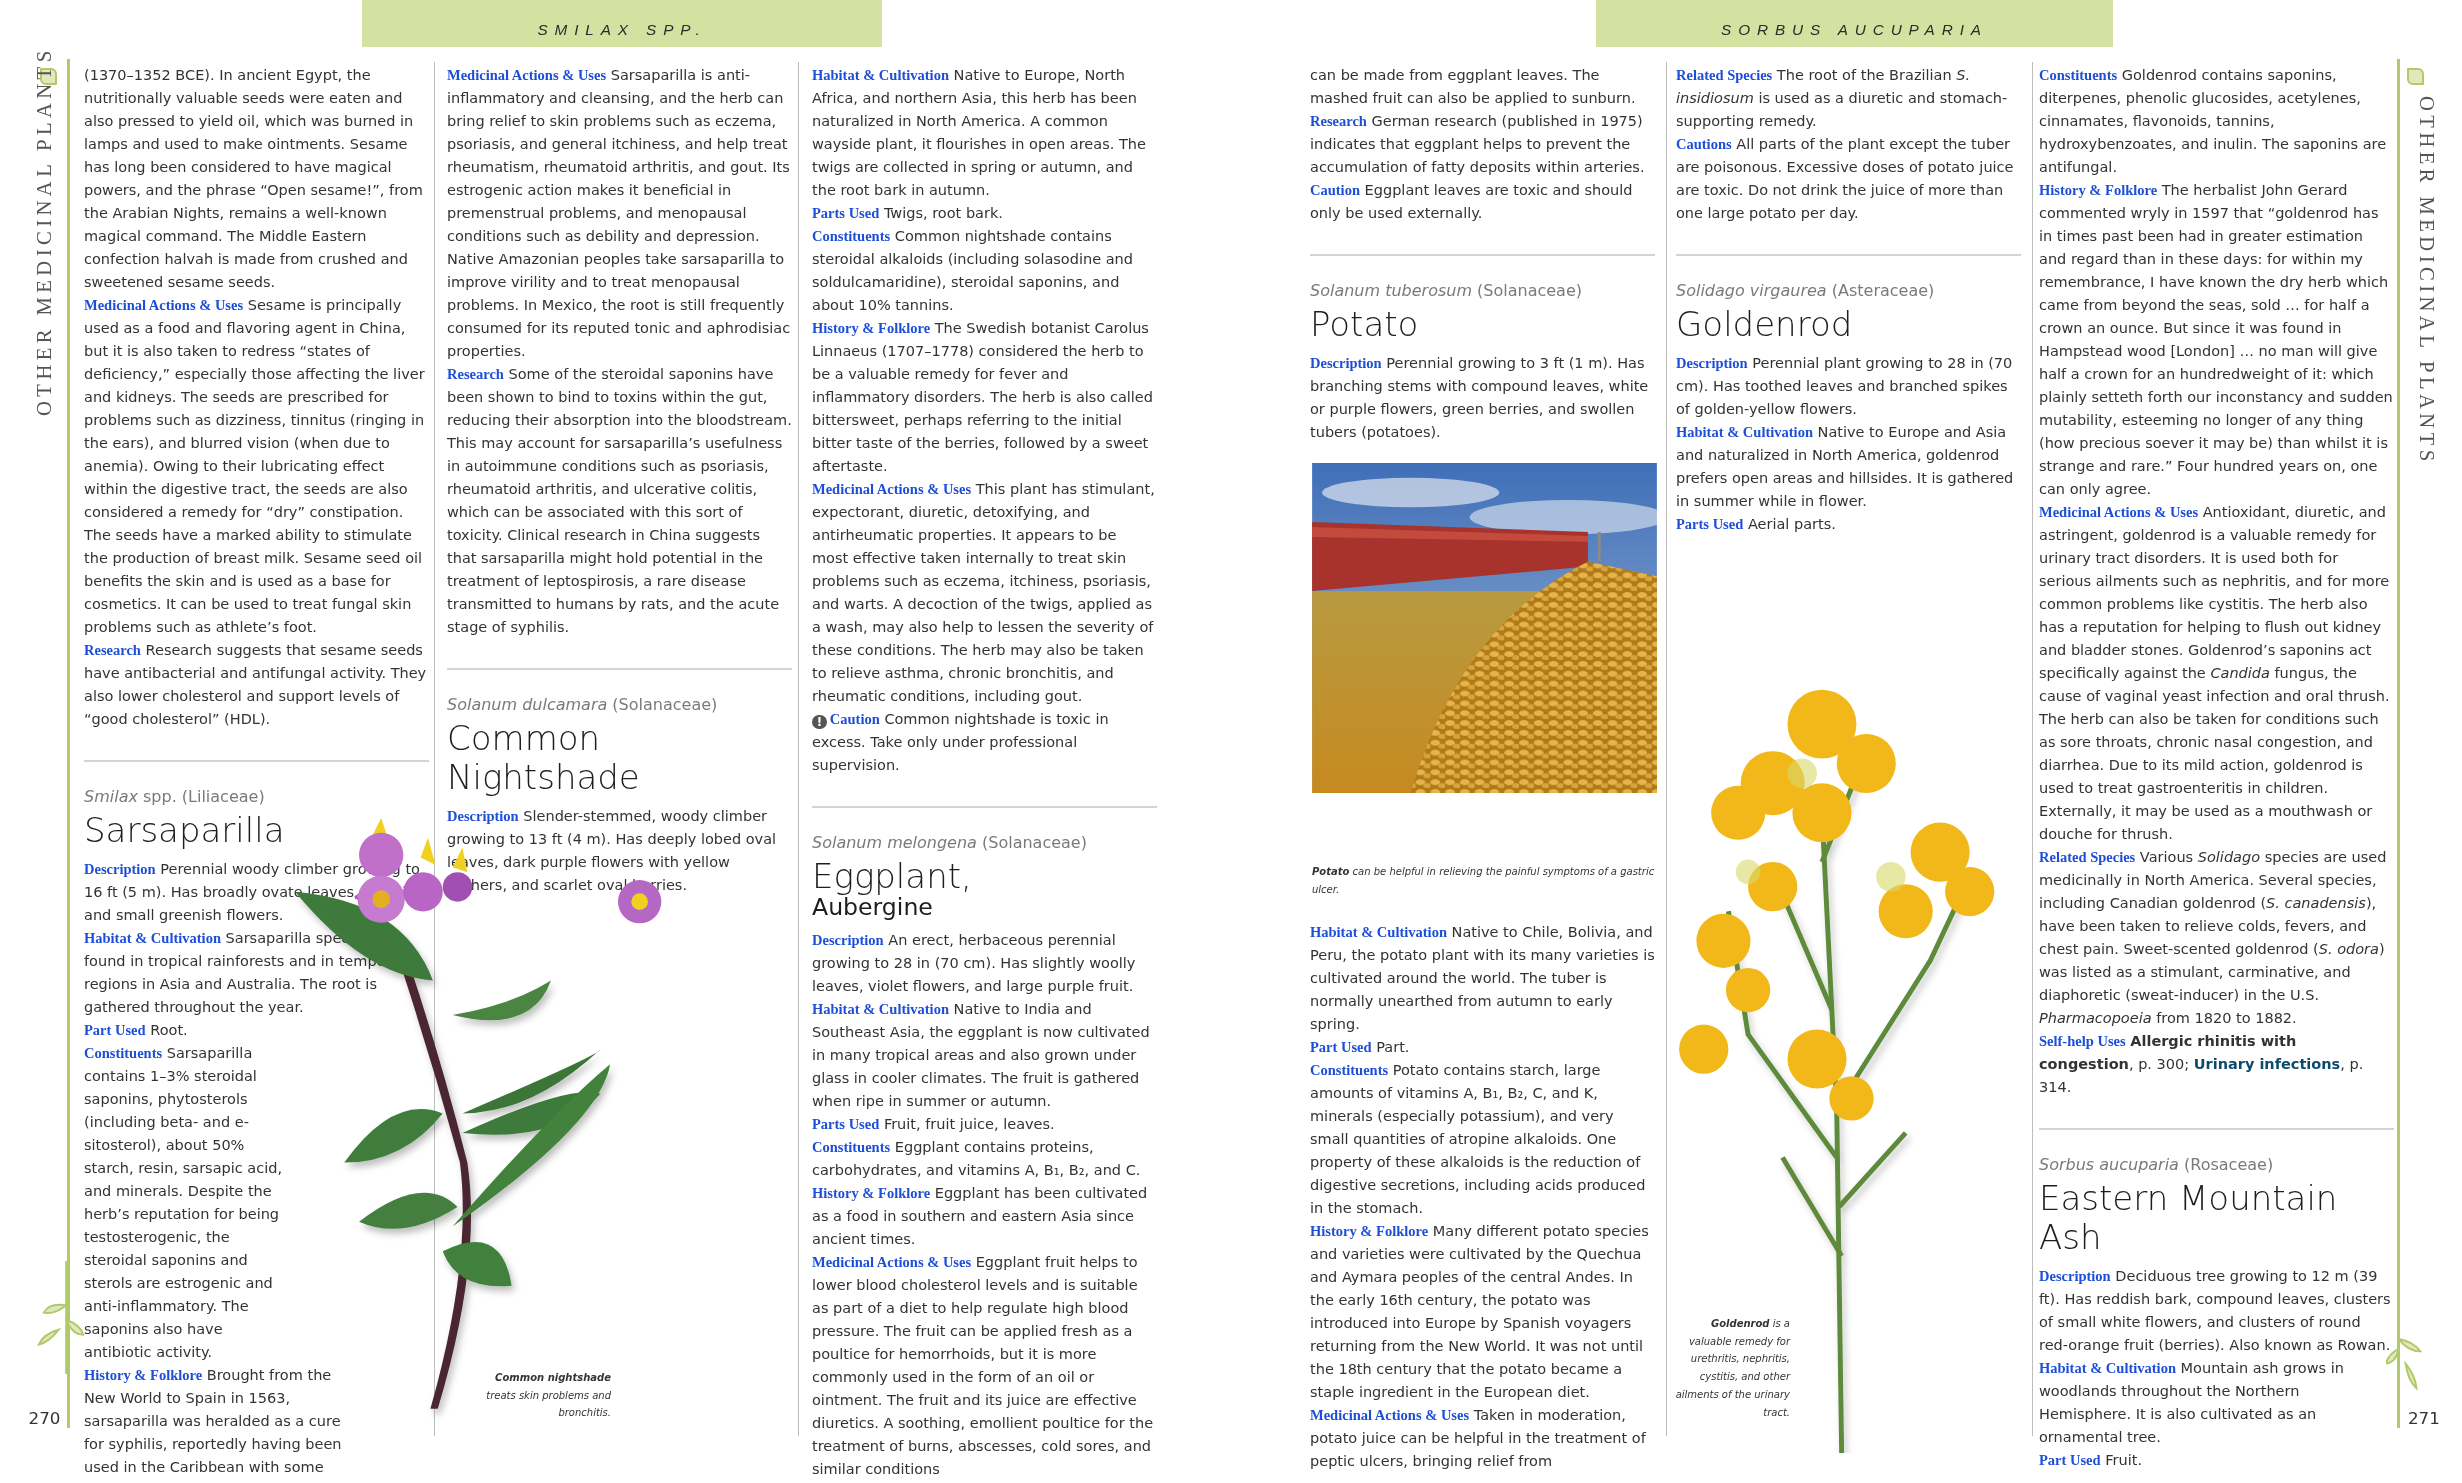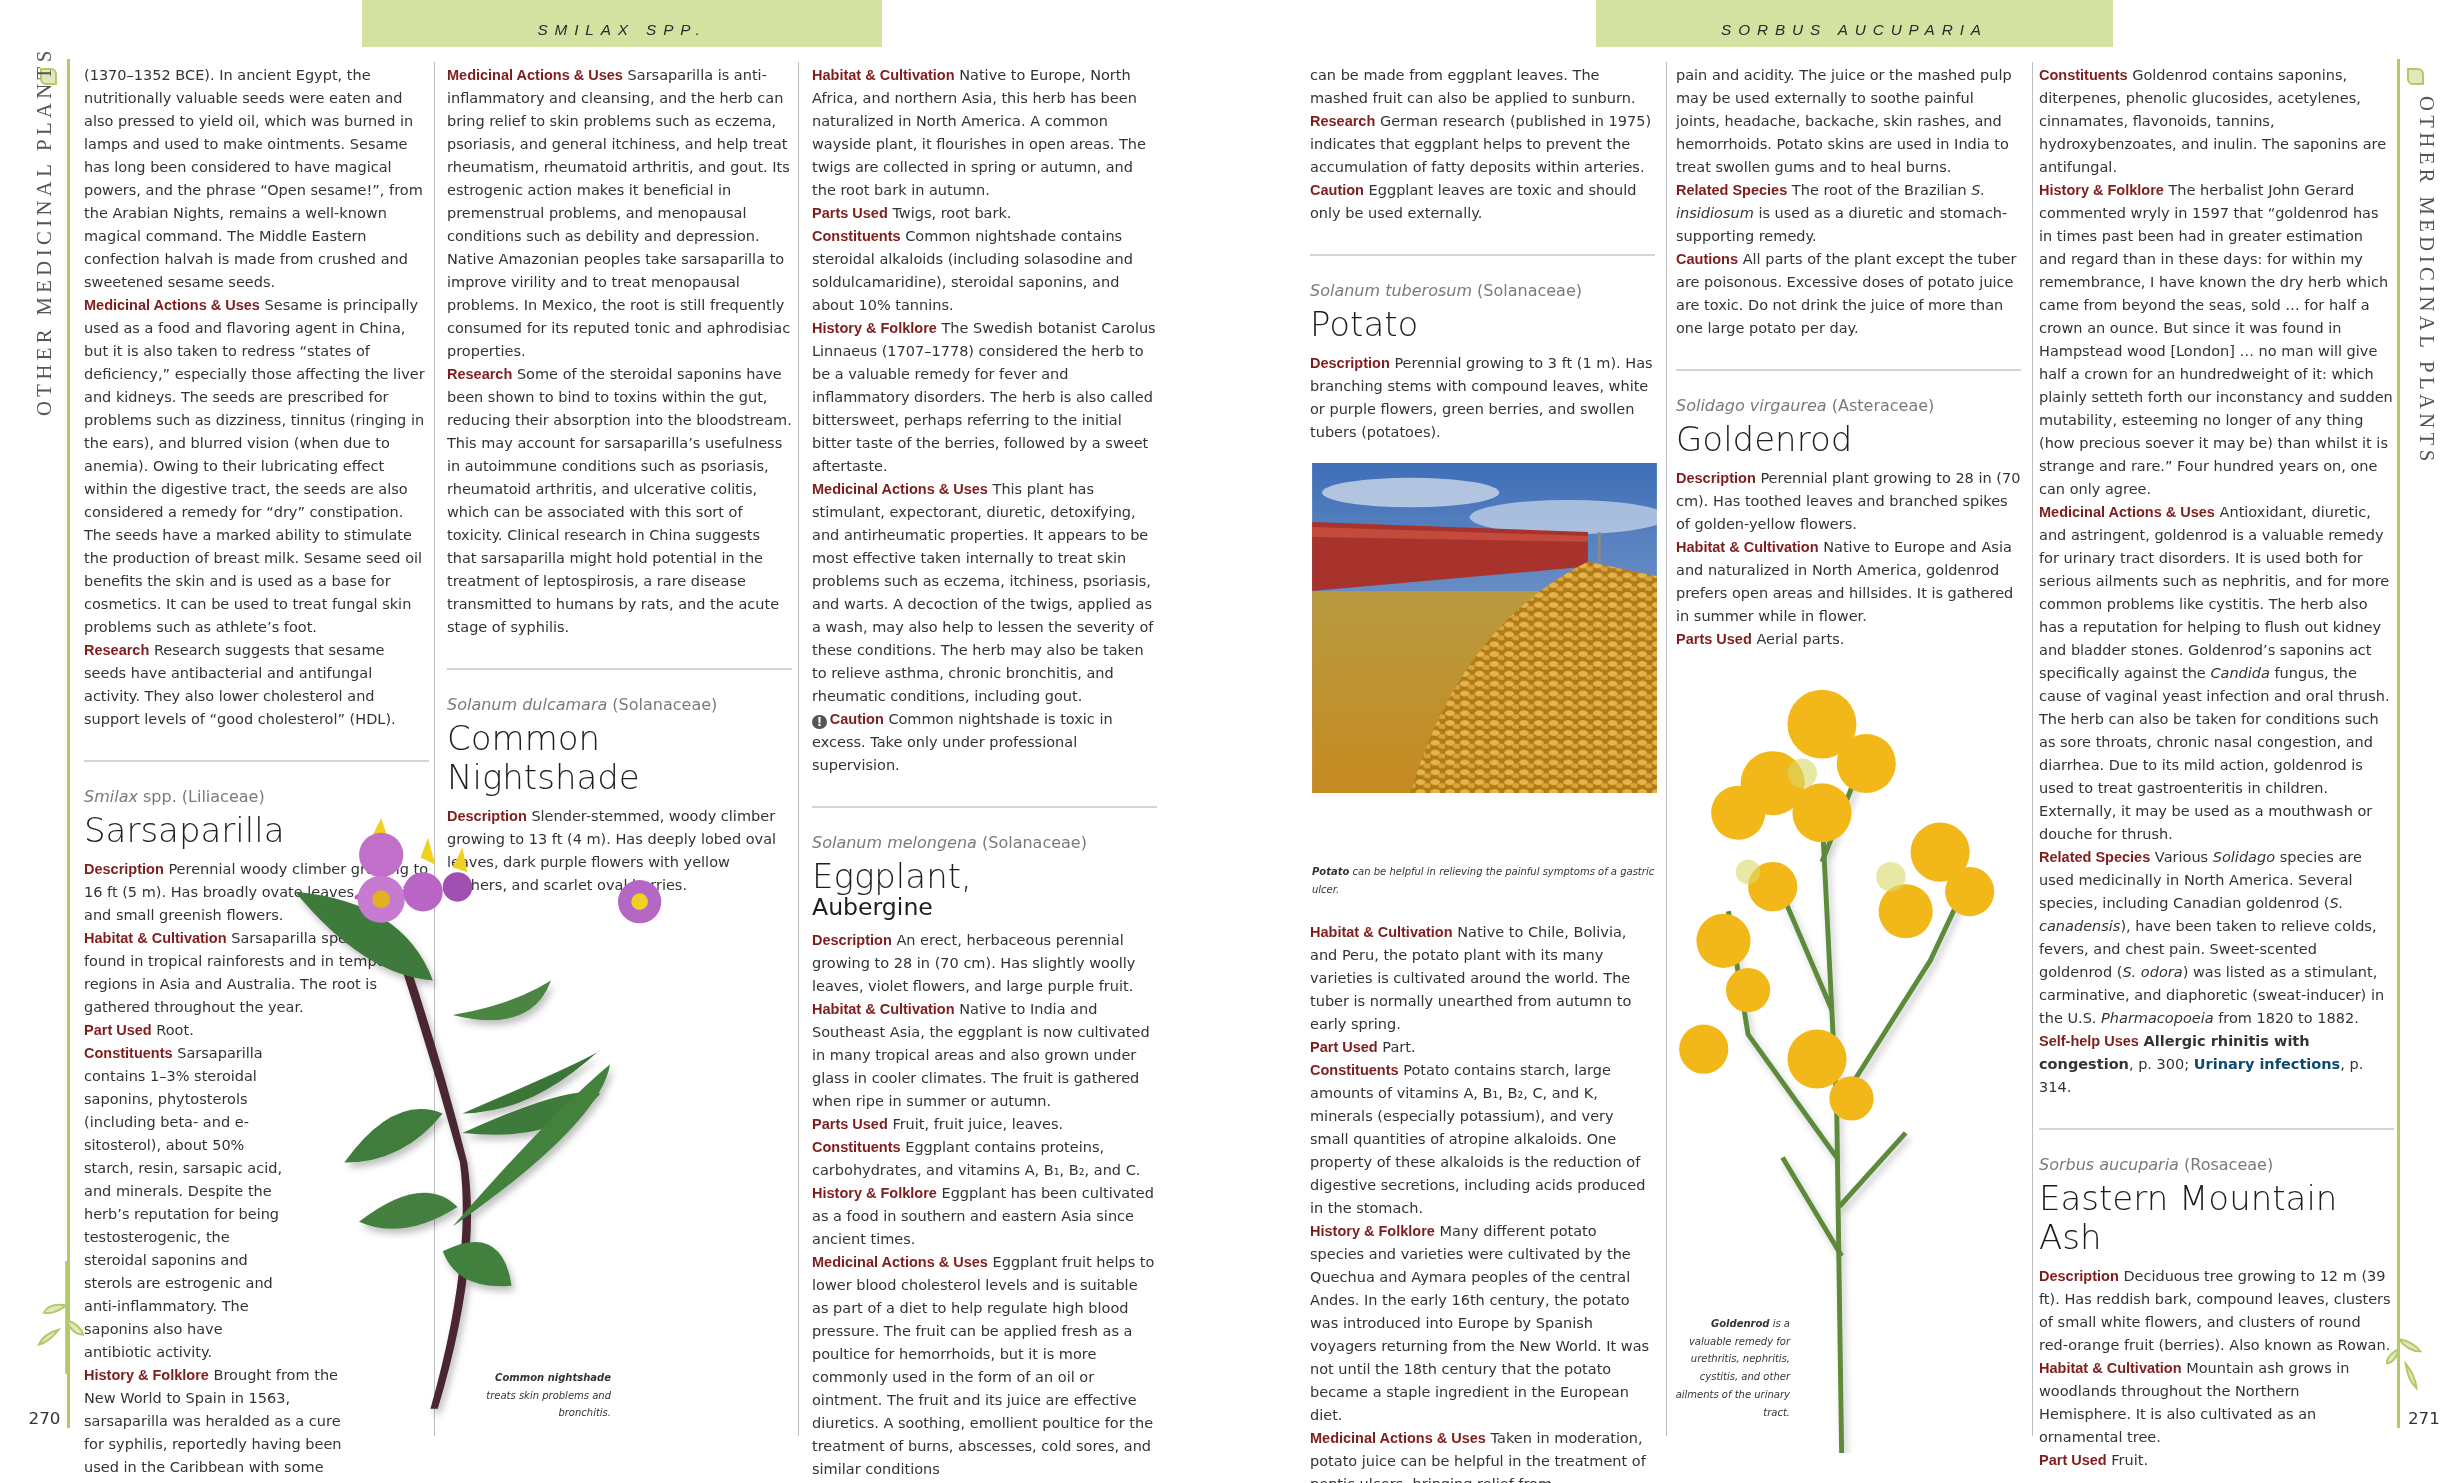--- a/index.html
+++ b/index.html
@@ -8,21 +8,21 @@
   .band span{position:absolute;left:0;right:0;bottom:7.9px;text-align:center;font-family:"Liberation Sans",sans-serif;font-size:15.3px;letter-spacing:6.9px;color:#2b2b2b;font-style:italic;}
   .vrule{position:absolute;width:2.5px;background:#b2c96a;}
   .side-label{position:absolute;font-family:"Liberation Serif",serif;font-size:20.7px;letter-spacing:4.4px;color:#555;white-space:nowrap;}
   .side-label.left{transform:rotate(-90deg);transform-origin:left top;}
   .side-label.right{transform:rotate(90deg);transform-origin:left top;}
   .leaf{position:absolute;width:12.8px;height:12.8px;border:2px solid #b2c96a;border-radius:1px 5.9px 1px 5.9px;background:#dfe9bb;}
   .pageno{position:absolute;font-family:"DejaVu Sans",sans-serif;font-size:16.7px;color:#333;}
   .colrule{position:absolute;width:1px;background:#bdbdbd;}
   .col{position:absolute;font-size:14.5px;line-height:23px;color:#333;}
   .col p{margin:0;}
-  .h{font-family:Liberation Sans, sans-serif;font-weight:bold;color:#7f1d1d;}
+  .h{font-family:Liberation Serif, serif;font-weight:bold;color:#1d4ed8;}
   .sep{height:2px;background:#d4d4d4;margin:28.6px 0 21.7px 0;}
   .latin{font-size:16px;line-height:27.6px;color:#7a7a7a;font-family:"DejaVu Sans",sans-serif;}
   .latin i{font-style:italic;}
   .common{font-size:34px;line-height:39px;color:#1e1e1e;font-family:"DejaVu Sans",sans-serif;font-weight:300;margin-bottom:7.9px;}
   .common2{font-size:23.6px;line-height:28.6px;color:#1e1e1e;margin-top:-3px;margin-bottom:7.9px;}
   .caption{position:absolute;font-size:10px;line-height:17.7px;font-style:italic;color:#333;}
   .caption b{font-weight:bold;}
   .photo{position:absolute;overflow:hidden;}
   .caut{display:inline-block;width:14.8px;height:14.8px;border-radius:50%;background:#555;color:#fff;font-weight:bold;text-align:center;line-height:14.8px;font-size:11.8px;margin-right:3px;vertical-align:-1.5px;}
 </style>
@@ -166,21 +166,20 @@
 <div class="col" style="left:1310px;top:921px;width:345px;">
   <p><span class="h">Habitat &amp; Cultivation</span> <span>Native to Chile, Bolivia, and Peru, the potato plant with its many varieties is cultivated around the world. The tuber is normally unearthed from autumn to early spring.</span></p>
   <p><span class="h">Part Used</span> <span>Part.</span></p>
   <p><span class="h">Constituents</span> <span>Potato contains starch, large amounts of vitamins A, B₁, B₂, C, and K, minerals (especially potassium), and very small quantities of atropine alkaloids. One property of these alkaloids is the reduction of digestive secretions, including acids produced in the stomach.</span></p>
   <p><span class="h">History &amp; Folklore</span> <span>Many different potato species and varieties were cultivated by the Quechua and Aymara peoples of the central Andes. In the early 16th century, the potato was introduced into Europe by Spanish voyagers returning from the New World. It was not until the 18th century that the potato became a staple ingredient in the European diet.</span></p>
   <p><span class="h">Medicinal Actions &amp; Uses</span> <span>Taken in moderation, potato juice can be helpful in the treatment of peptic ulcers, bringing relief from</span></p>
 </div>
 <div class="colrule" style="left:1666px;top:62px;height:1374px;"></div>
 
 <div class="col" style="left:1676px;top:64px;width:345px;">
-  <p>pain and acidity. The juice or the mashed pulp may be used externally to soothe painful joints, headache, backache, skin rashes, and hemorrhoids. Potato skins are used in India to treat swollen gums and to heal burns.</p>
   <p><span class="h">Related Species</span> <span>The root of the Brazilian</span> <i>S. insidiosum</i> <span>is used as a diuretic and stomach-supporting remedy.</span></p>
   <p><span class="h">Cautions</span> <span>All parts of the plant except the tuber are poisonous. Excessive doses of potato juice are toxic. Do not drink the juice of more than one large potato per day.</span></p>
   <div class="sep"></div>
   <div class="latin"><i>Solidago virgaurea</i> <span>(Asteraceae)</span></div>
   <div class="common">Goldenrod</div>
   <p><span class="h">Description</span> <span>Perennial plant growing to 28 in (70 cm). Has toothed leaves and branched spikes of golden-yellow flowers.</span></p>
   <p><span class="h">Habitat &amp; Cultivation</span> <span>Native to Europe and Asia and naturalized in North America, goldenrod prefers open areas and hillsides. It is gathered in summer while in flower.</span></p>
   <p><span class="h">Parts Used</span> <span>Aerial parts.</span></p>
 </div>
 <svg class="photo" style="left:1674px;top:665px;" width="355" height="788" viewBox="0 0 720 1600">

